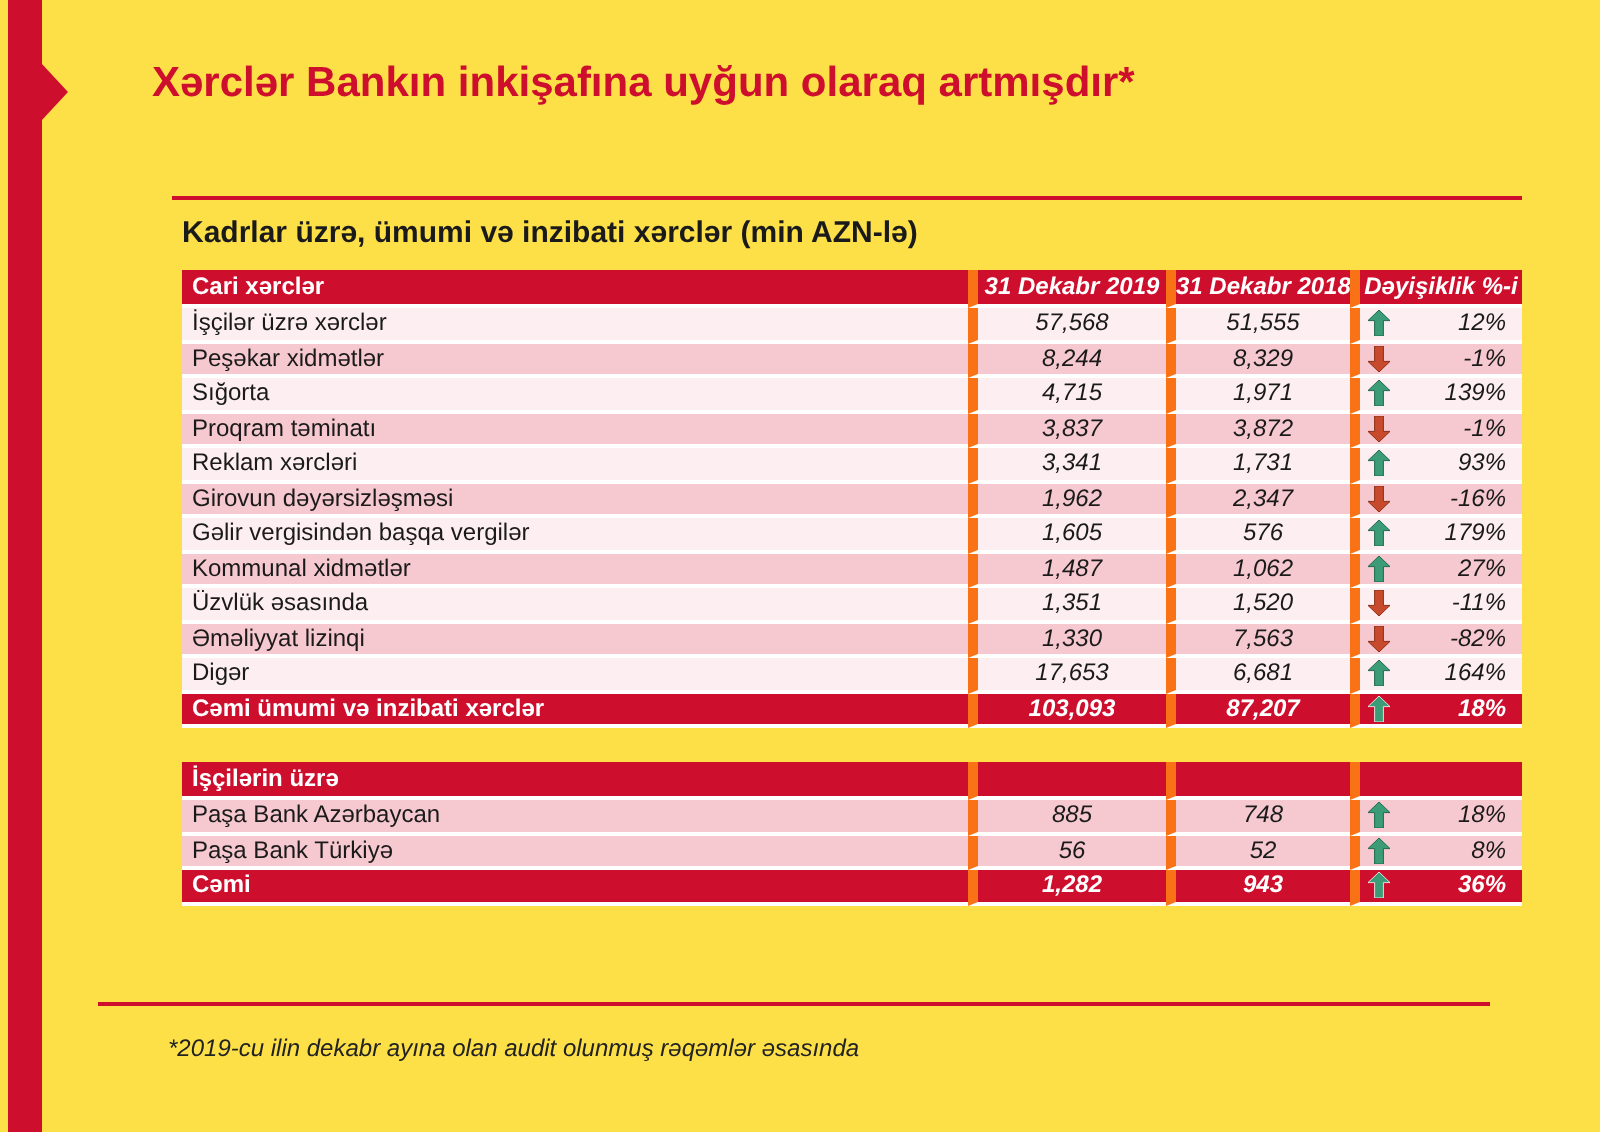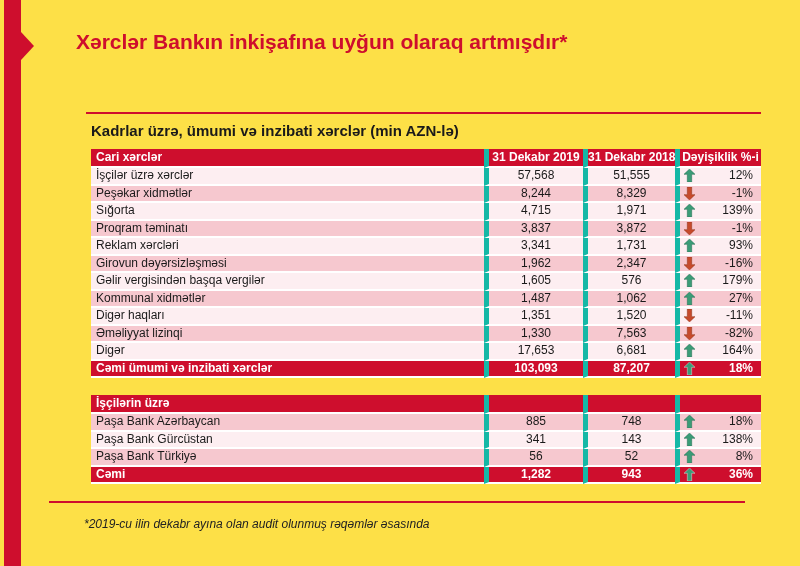--- a/index.html
+++ b/index.html
@@ -6,33 +6,33 @@
   .slide {
     position:relative; width:800px; height:566px; background:#fde047;
     font-family:"Liberation Sans", sans-serif; overflow:hidden;
     --brand-red:#ce0e2d; --row-pink:#f6c8cf; --row-light:#fdeef1;
     --up-green:#3b9c77; --down-red:#c64a2b; --text-dark:#1a1a1a;
   }
   .accent-bar { position:absolute; left:4px; top:0; width:17px; height:566px; background:var(--brand-red); }
   .accent-arrow { position:absolute; left:21px; top:32px; width:0; height:0;
     border-top:14px solid transparent; border-bottom:14px solid transparent; border-left:13px solid var(--brand-red); }
   .title { position:absolute; left:76px; top:30px; margin:0; font-size:21px; font-weight:bold; color:var(--brand-red); }
-  .content { position:absolute; left:75px; top:112px; width:670px;padding-left:16px; }
+  .content { position:absolute; left:75px; top:98px; width:670px;padding-left:16px; }
   .rule-top { height:2px; background:var(--brand-red); margin-left:-5px; width:675px; }
   .subtitle { margin:8px 0 10px 0; font-size:15px; font-weight:bold; color:var(--text-dark); }
 
   table { border-collapse:separate; border-spacing:0; width:670px; table-layout:fixed; font-size:12px; color:var(--text-dark); }
   td, th { box-sizing:border-box; height:15.5px; border-bottom:2px solid #fff; padding:0; line-height:15.5px; vertical-align:middle; overflow:hidden; white-space:nowrap; }
   col.c-label { width:393px; }
   col.c-2019 { width:99px; }
   col.c-2018 { width:92px; }
   col.c-chg  { width:86px; }
   th { background:var(--brand-red); color:#fff; font-weight:bold; text-align:center; height:17px; line-height:17px; }
   th.label { text-align:left; padding-left:5px; }
-  td.sep, th.sep { border-left:5px solid #14b8a6; }
+  td.sep, th.sep { border-left:5px solid #f97316;font-style:italic; }
   td.label { text-align:left; padding-left:5px; }
   td.num { text-align:center; }
   tr.light td { background:var(--row-light); }
   tr.pink td { background:var(--row-pink); }
   tr.total td { background:var(--brand-red); color:#fff; font-weight:bold; }
   .chgwrap { display:flex; align-items:center; justify-content:space-between; padding:0 8px 0 4px; height:100%; }
   .arrow { display:inline-flex; }
   .arrow svg { width:11px; height:13px; display:block; }
   .arrow.up path { fill:var(--up-green); stroke:#1f6b4f; stroke-width:0.5; }
   .arrow.down path { fill:var(--down-red); stroke:#8c3016; stroke-width:0.5; }
@@ -184,21 +184,21 @@
                 <span class="arrow up">
                   <svg viewBox="0 0 11 13" xmlns="http://www.w3.org/2000/svg">
                     <path d="M5.5 0 L11 5.3 H7.7 V13 H3.3 V5.3 H0 Z"></path>
                   </svg>
                 </span>
                 <span class="pct">27%</span>
               </div>
             </td>
           </tr>
           <tr class="light">
-            <td class="label">Digər haqları</td>
+            <td class="label">Üzvlük əsasında</td>
             <td class="num sep">1,351</td>
             <td class="num sep">1,520</td>
             <td class="sep">
               <div class="chgwrap">
                 <span class="arrow down">
                   <svg viewBox="0 0 11 13" xmlns="http://www.w3.org/2000/svg">
                     <path d="M5.5 13 L0 7.7 H3.3 V0 H7.7 V7.7 H11 Z"></path>
                   </svg>
                 </span>
                 <span class="pct">-11%</span>
@@ -279,35 +279,20 @@
               <div class="chgwrap">
                 <span class="arrow up">
                   <svg viewBox="0 0 11 13" xmlns="http://www.w3.org/2000/svg">
                     <path d="M5.5 0 L11 5.3 H7.7 V13 H3.3 V5.3 H0 Z"></path>
                   </svg>
                 </span>
                 <span class="pct">18%</span>
               </div>
             </td>
           </tr>
-          <tr class="light">
-            <td class="label">Paşa Bank  Gürcüstan</td>
-            <td class="num sep">341</td>
-            <td class="num sep">143</td>
-            <td class="sep">
-              <div class="chgwrap">
-                <span class="arrow up">
-                  <svg viewBox="0 0 11 13" xmlns="http://www.w3.org/2000/svg">
-                    <path d="M5.5 0 L11 5.3 H7.7 V13 H3.3 V5.3 H0 Z"></path>
-                  </svg>
-                </span>
-                <span class="pct">138%</span>
-              </div>
-            </td>
-          </tr>
           <tr class="pink">
             <td class="label">Paşa Bank  Türkiyə</td>
             <td class="num sep">56</td>
             <td class="num sep">52</td>
             <td class="sep">
               <div class="chgwrap">
                 <span class="arrow up">
                   <svg viewBox="0 0 11 13" xmlns="http://www.w3.org/2000/svg">
                     <path d="M5.5 0 L11 5.3 H7.7 V13 H3.3 V5.3 H0 Z"></path>
                   </svg>

